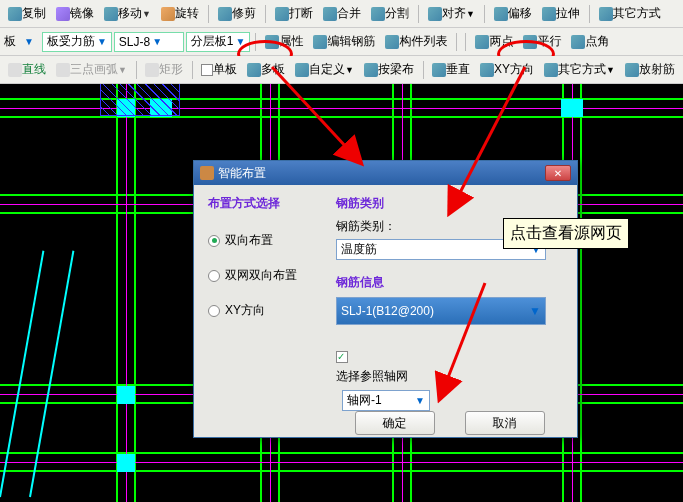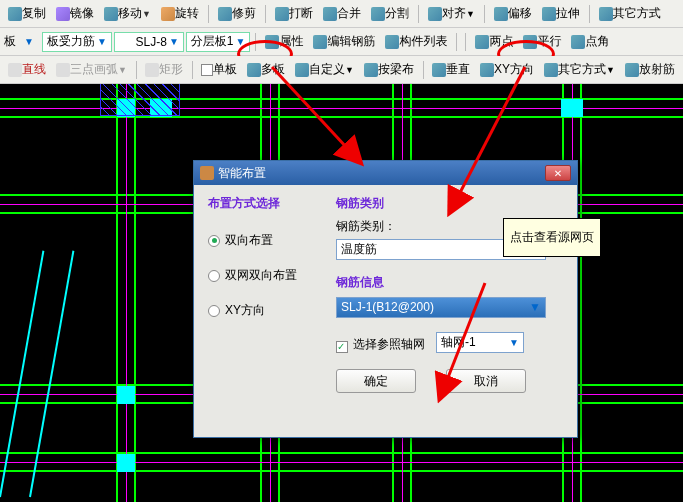--- a/index.html
+++ b/index.html
@@ -2,21 +2,21 @@
 <html><head>
   <meta charset="utf-8">
   <style>
     * { margin: 0; padding: 0; box-sizing: border-box; }
     body { width: 683px; height: 502px; font-family: "Microsoft YaHei", SimSun, sans-serif; font-size: 12px; overflow: hidden; position: relative; background: #000; }
     
     .toolbar-row { background: #f0f0ec; height: 28px; display: flex; align-items: center; padding: 0 4px; gap: 2px; border-bottom: 1px solid #ccc; white-space: nowrap; }
     .tb-item { display: inline-flex; align-items: center; padding: 2px 4px; gap: 0; cursor: default; }
     .tb-icon { width: 14px; height: 14px; display: inline-block; background: linear-gradient(135deg,#6ab,#48a); border-radius: 2px; }
     .tb-sep { width: 1px; height: 18px; background: #bbb; margin: 0 3px; }
-    .tb-dropdown { display: inline-flex; align-items: center; background: #fff; border: 1px solid #7da; height: 20px; padding: 0 4px; gap: 2px; justify-content: flex-end; }
+    .tb-dropdown { display: inline-flex; align-items: center; background: #fff; border: 1px solid #7da; height: 20px; padding: 0 4px; gap: 2px; }
     .tb-dropdown .arrow { color: #06c; font-size: 10px; }
     .chk { width: 12px; height: 12px; border: 1px solid #888; background: #fff; display: inline-block; vertical-align: middle; }
     
     .red-oval { position: absolute; border: 3px solid #e00; border-radius: 50%; pointer-events: none; z-index: 50; }
     
     .canvas { position: absolute; top: 56px; left: 0; right: 0; bottom: 0; background: #000; overflow: hidden; }
     .gline { position: absolute; }
     .g-green { background: #0f0; }
     .g-magenta { background: #f0f; }
     .g-cyan { background: #0ff; }
@@ -28,30 +28,30 @@
     .dlg-body { padding: 10px 14px; display: flex; gap: 18px; }
     .grp-label { color: #6d28d9; font-weight: bold; margin-bottom: 6px; }
     .radio-row { display: flex; align-items: center; gap: 5px; margin: 10px 0 18px; }
     .radio { width: 12px; height: 12px; border: 1px solid #888; border-radius: 50%; background: #fff; display: inline-flex; align-items: center; justify-content: center; }
     .radio.on::after { content: ""; width: 5px; height: 5px; background: #2a5; border-radius: 50%; }
     .right-col { flex: 1; }
     .field-lbl { margin-bottom: 4px; }
     .dd-box { display: flex; align-items: center; background: #fff; border: 1px solid #7da2ce; height: 21px; padding: 0 4px; width: 210px; position: relative; }
     .dd-box .text { flex: 1; }
     .dd-box .arr { color: #06c; font-size: 10px; }
-    .blue-sel { background: linear-gradient(#4d90d8,#2b6fb8); color: #fff; padding: 2px 4px; display: flex; align-items: flex-start; height: 21px; border: 1px solid #7da2ce; width: 210px; }
+    .blue-sel { background: linear-gradient(#4d90d8,#2b6fb8); color: #fff; padding: 13px 4px; display: flex; align-items: center; height: 21px; border: 1px solid #7da2ce; width: 210px; }
     .blue-sel .arr { margin-left: auto; color: #06c; }
-    .checkrow { display: flex; align-items: flex-end; gap: 5px; margin-top: 14px; }
+    .checkrow { display: flex; align-items: flex-start; gap: 5px; margin-top: 26px; flex-direction: column; }
     .checkrow .chk.on::after { content: "✓"; font-size: 10px; color: #2a5; display: block; line-height: 10px; }
     .small-dd { display: inline-flex; background: #fff; border: 1px solid #7da2ce; height: 21px; align-items: center; padding: 0 4px; width: 88px; margin-left: 6px; }
     .small-dd .arr { margin-left: auto; color: #06c; font-size: 10px; }
-    .btn-row { display: flex; gap: 30px; margin-top: 16px; }
+    .btn-row { display: flex; justify-content: center; gap: 30px; }
     .btn { width: 80px; height: 24px; background: linear-gradient(#fdfdfd,#e6e6e0); border: 1px solid #999; border-radius: 3px; display: flex; align-items: center; justify-content: center; cursor: pointer; }
     
-    .tooltip { position: absolute; background: #ffffe1; border: 1px solid #000; padding: 10px 6px; font-size: 12px; z-index: 200; white-space: nowrap; }
+    .tooltip { position: absolute; background: #ffffe1; border: 1px solid #000; padding: 4px 6px; font-size: 16px; z-index: 200; white-space: nowrap; }
     .diag-line { position: absolute; height: 2px; background: #0ff; transform-origin: left center; z-index: 1; }
     .red-arrow { position: absolute; z-index: 150; pointer-events: none; }
   </style>
 </head>
 <body>
 
 <div class="toolbar-row">
   <span class="tb-item">
       <span class="tb-icon"></span>
       <span>复制</span>
@@ -147,21 +147,21 @@
       <span class="tb-icon"></span>
       <span>平行</span>
     </span>
   <span class="tb-item">
       <span class="tb-icon"></span>
       <span>点角</span>
     </span>
 </div>
 
 <div class="toolbar-row" style="position:relative;z-index:60">
-  <span class="tb-item" style="color:#b91c1c">
+  <span class="tb-item" style="color:#15803d">
       <span class="tb-icon" style="background:#ddd"></span>
       <span>直线</span>
     </span>
   <span class="tb-item" style="color:#999">
       <span class="tb-icon" style="background:#ddd"></span>
       <span>三点画弧</span>
       <span style="font-size:9px">▼</span>
     </span>
   <span class="tb-sep"></span>
   <span class="tb-item" style="color:#999">

